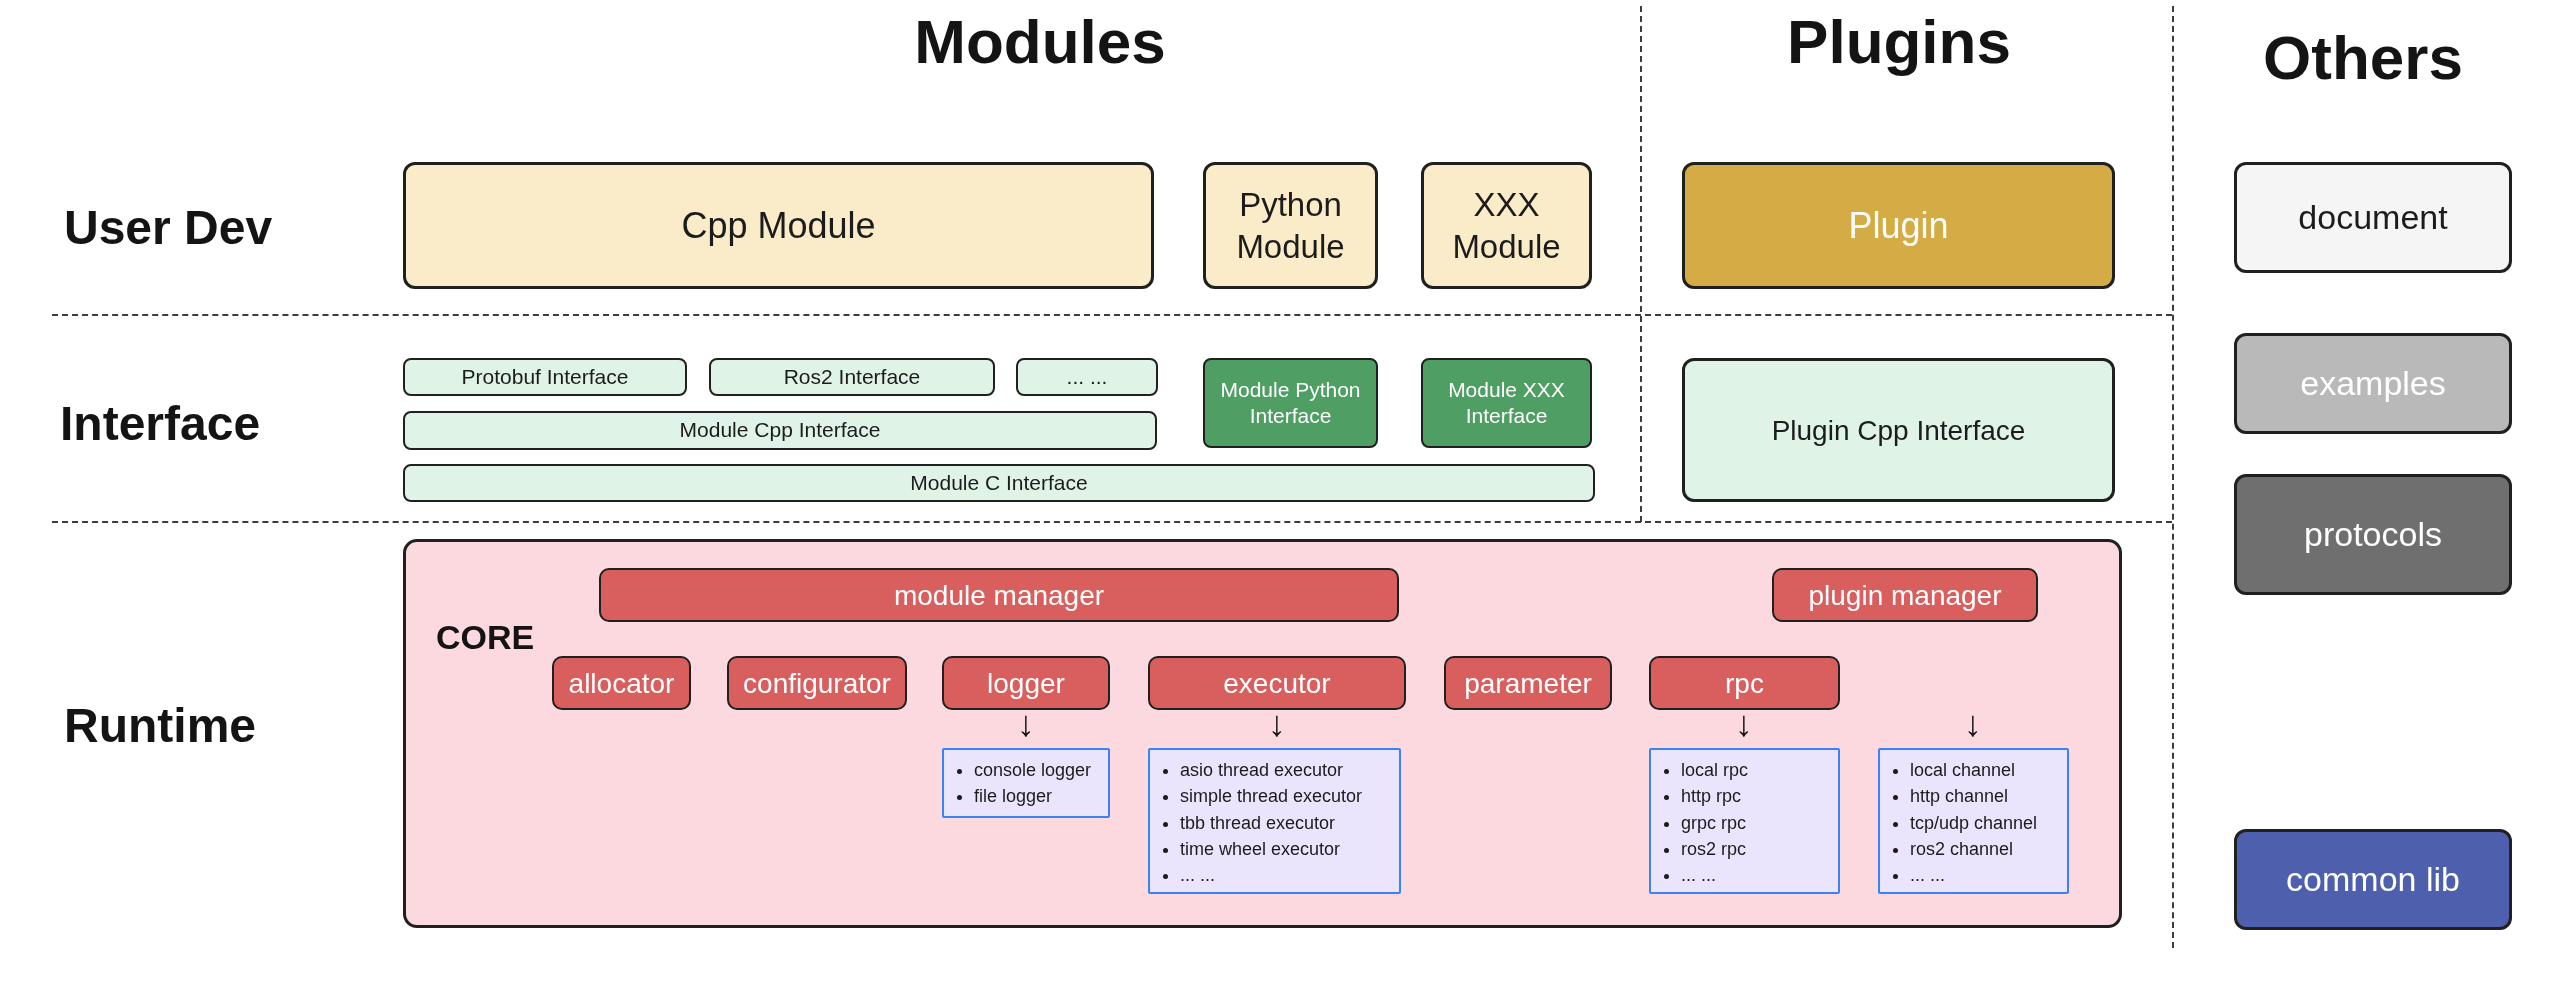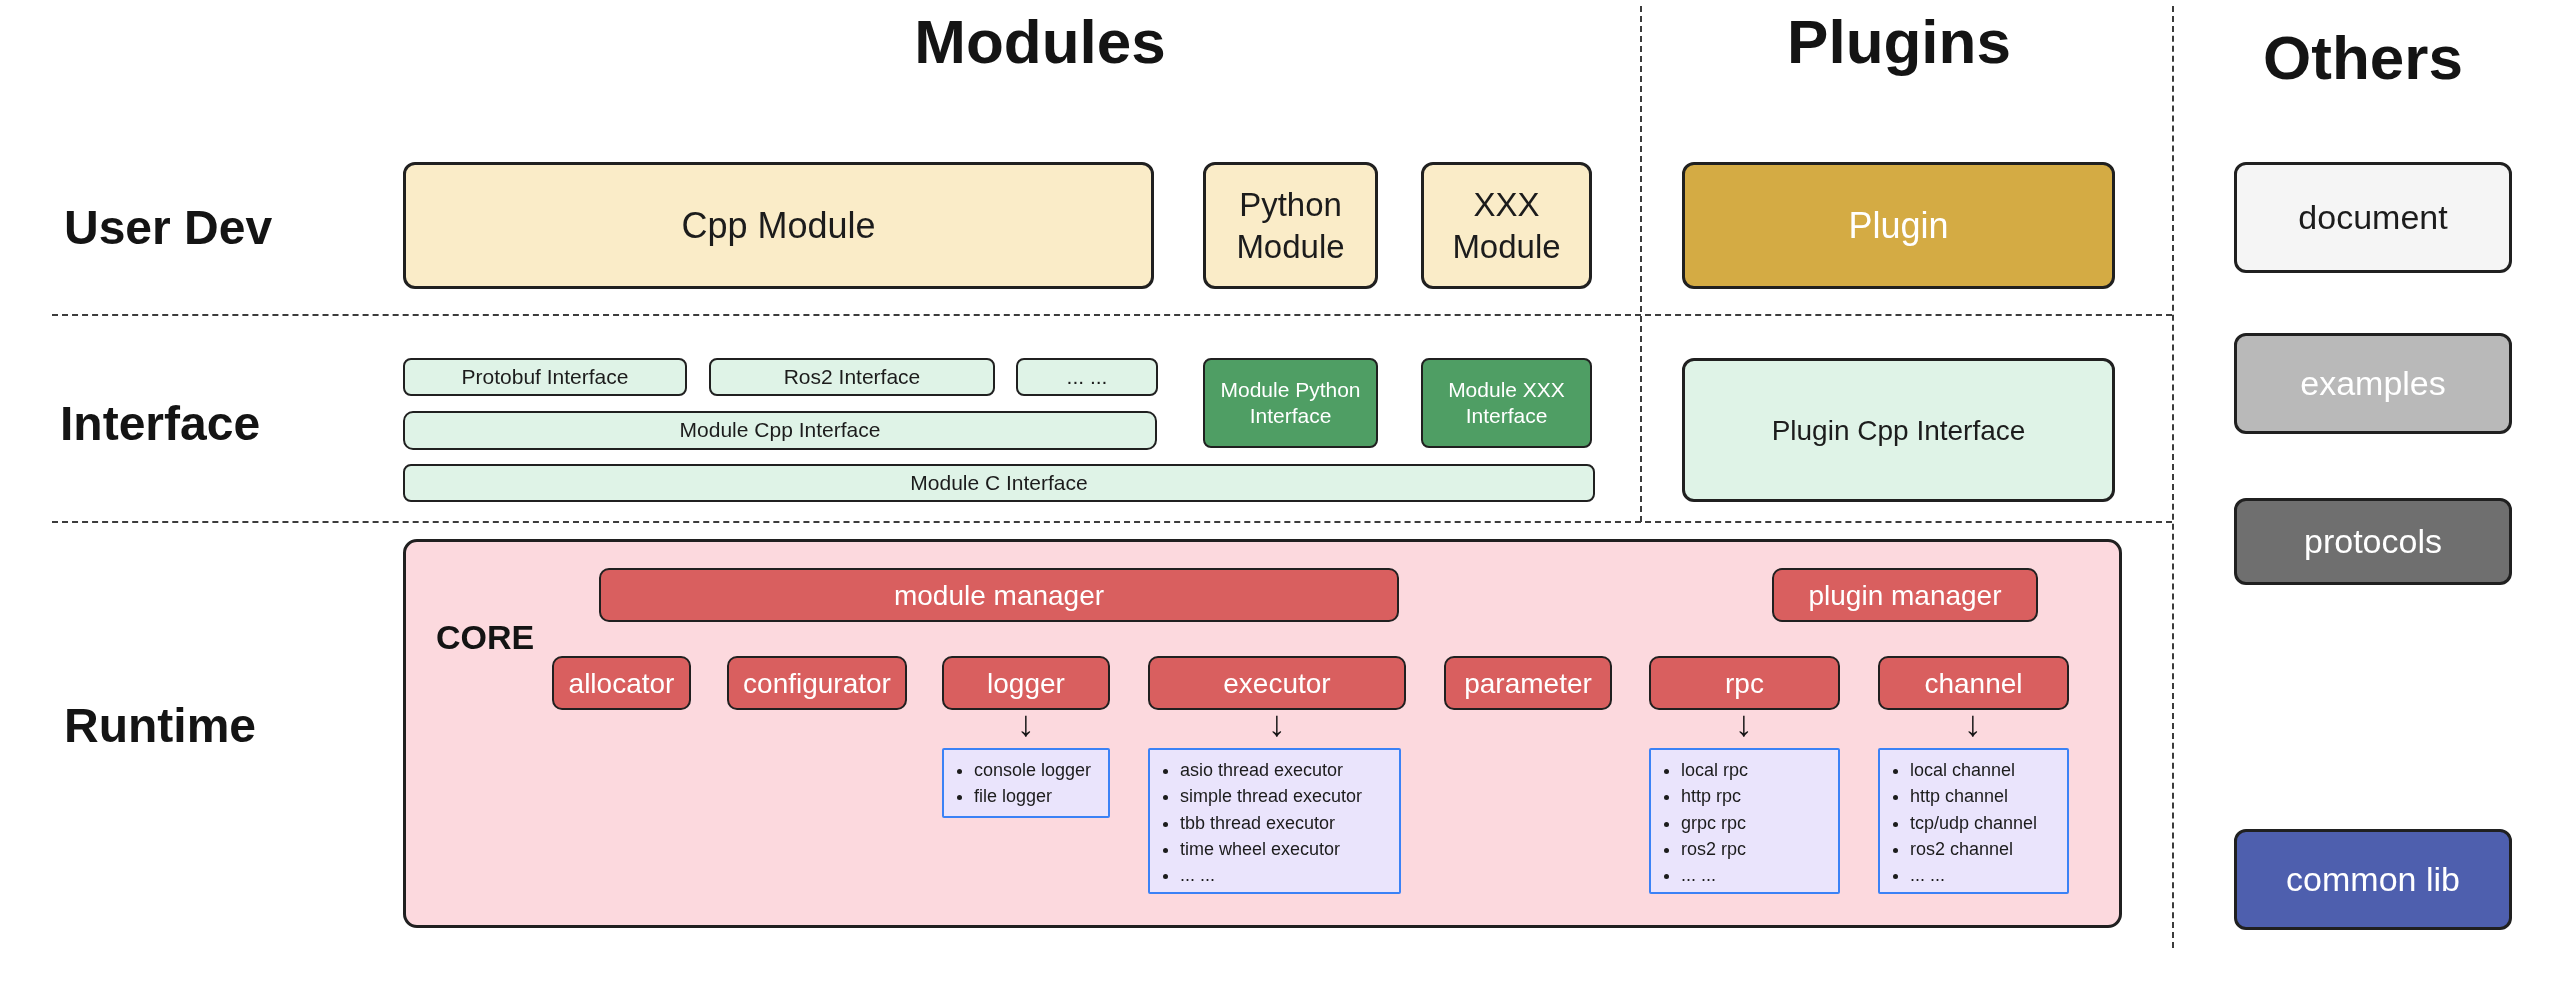--- a/index.html
+++ b/index.html
@@ -110,44 +110,43 @@
   <div class="sep v" style="left:2172px; top:6px; height:942px;"></div>
 
   <div class="box yellow f52" style="left:403px; top:162px; width:751px; height:127px;">Cpp Module</div>
   <div class="box yellow f33" style="left:1203px; top:162px; width:175px; height:127px;">Python Module</div>
   <div class="box yellow f33" style="left:1421px; top:162px; width:171px; height:127px;">XXX Module</div>
   <div class="box gold f52" style="left:1682px; top:162px; width:433px; height:127px;">Plugin</div>
 
   <div class="box ltgreen thin f21" style="left:403px; top:358px; width:284px; height:38px;">Protobuf Interface</div>
   <div class="box ltgreen thin f21" style="left:709px; top:358px; width:286px; height:38px;">Ros2 Interface</div>
   <div class="box ltgreen thin f21" style="left:1016px; top:358px; width:142px; height:38px;">... ...</div>
-  <div class="box ltgreen thin f21" style="left:403px; top:411px; width:754px; height:39px;border-radius:10px;">Module Cpp Interface</div>
+  <div class="box ltgreen thin f21" style="left:403px; top:411px; width:754px; height:39px;">Module Cpp Interface</div>
   <div class="box ltgreen thin f21" style="left:403px; top:464px; width:1192px; height:38px;">Module C Interface</div>
   <div class="box dkgreen thin f21" style="left:1203px; top:358px; width:175px; height:90px;">Module Python Interface</div>
   <div class="box dkgreen thin f21" style="left:1421px; top:358px; width:171px; height:90px;">Module XXX Interface</div>
   <div class="box ltgreen f28" style="left:1682px; top:358px; width:433px; height:144px;">Plugin Cpp Interface</div>
 
   <div class="box graylight f34" style="left:2234px; top:162px; width:278px; height:111px;">document</div>
   <div class="box graymid f34" style="left:2234px; top:333px; width:278px; height:101px;">examples</div>
-  <div class="box graydark f34" style="left:2234px; top:498px; width:278px; height:87px;">protocols</div>
+  <div class="box graydark f34" style="left:2234px; top:474px; width:278px; height:121px;">protocols</div>
   <div class="box indigo f34" style="left:2234px; top:829px; width:278px; height:101px;">common lib</div>
 
   <div class="box pink" style="left:403px; top:539px; width:1719px; height:389px; border-radius:14px;"></div>
   <div class="corelbl" style="left:436px; top:618px;">CORE</div>
 
   <div class="box red f28" style="left:599px; top:568px; width:800px; height:54px;">module manager</div>
   <div class="box red f28" style="left:1772px; top:568px; width:266px; height:54px;">plugin manager</div>
 
   <div class="box red f28" style="left:552px; top:656px; width:139px; height:54px;">allocator</div>
   <div class="box red f28" style="left:727px; top:656px; width:180px; height:54px;">configurator</div>
   <div class="box red f28" style="left:942px; top:656px; width:168px; height:54px;">logger</div>
   <div class="box red f28" style="left:1148px; top:656px; width:258px; height:54px;">executor</div>
   <div class="box red f28" style="left:1444px; top:656px; width:168px; height:54px;">parameter</div>
   <div class="box red f28" style="left:1649px; top:656px; width:191px; height:54px;">rpc</div>
-  <div class="box red f28" style="left:1878px; top:656px; width:191px; height:54px;">channel</div>
 
   <div class="arrow" style="left:1006px; top:706px;">↓</div>
   <div class="arrow" style="left:1257px; top:706px;">↓</div>
   <div class="arrow" style="left:1724px; top:706px;">↓</div>
   <div class="arrow" style="left:1953px; top:706px;">↓</div>
 
   <div class="subbox" style="left:942px; top:748px; width:168px; height:70px;">
     <ul>
         <li>console logger</li>
         <li>file logger</li>

